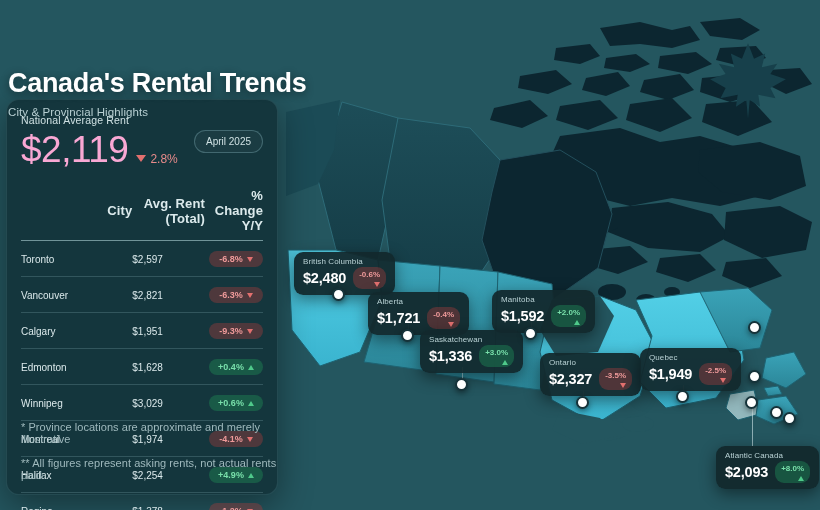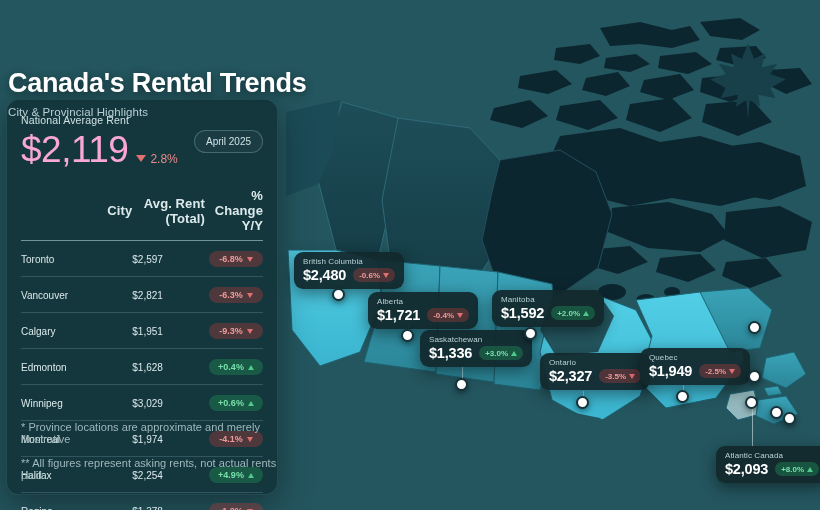--- a/index.html
+++ b/index.html
@@ -83,22 +83,22 @@
     position:absolute; z-index:20;
     background:rgba(18,40,45,.94);
     border-radius:9px; padding:5px 9px 6px 9px;
     box-shadow:0 5px 16px rgba(0,0,0,.45);
     white-space:nowrap;
   }
   .tip-name { font-size:8px; color:#b9d2d5; letter-spacing:.1px; }
   .tip-row { display:flex; align-items:center; gap:7px; margin-top:1px; }
   .tip-value { font-size:14.5px; font-weight:bold; color:#ffffff; letter-spacing:-.2px; }
   .tip-badge {
-    display:inline-flex; align-items:center; gap:3px;
-    font-size:8px; font-weight:bold; padding:2.5px 6px; border-radius:9px;
+    display:inline-flex; align-items:flex-end; gap:3px;
+    font-size:8px; font-weight:bold; padding:2.5px 6px; border-radius:9px;flex-direction:column;
   }
   .marker-dot {
     position:absolute; width:13px; height:13px; border-radius:50%;
     background:#ffffff; border:2.5px solid #16333a; z-index:21;
     box-shadow:0 2px 6px rgba(0,0,0,.5);
   }
   .leader { position:absolute; background:rgba(225,245,248,.55); width:1px; z-index:14; }
 </style>
 </head>
 <body>

